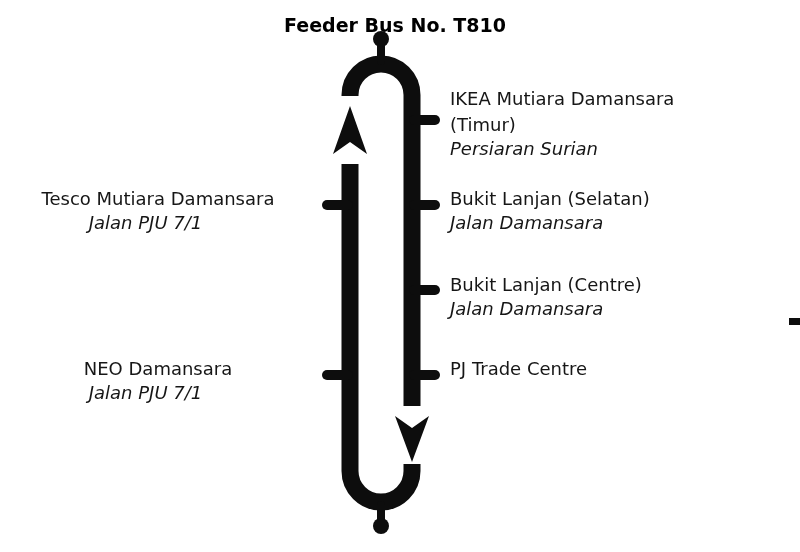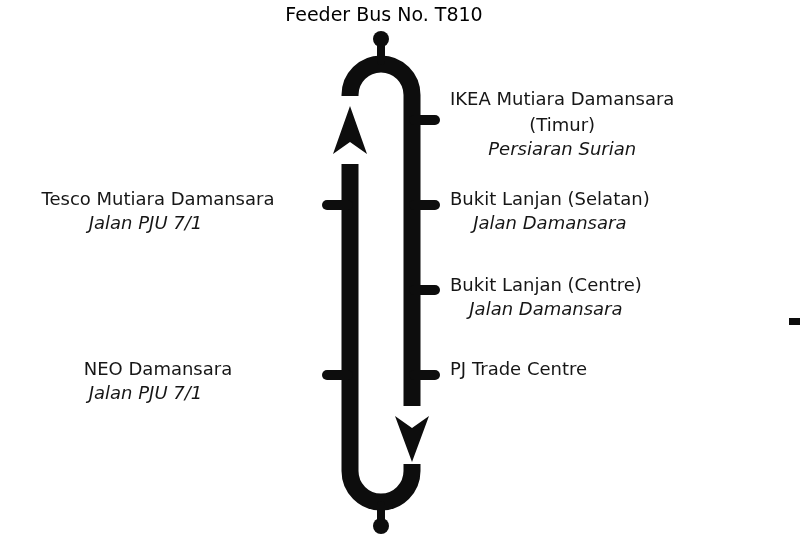--- a/index.html
+++ b/index.html
@@ -9,24 +9,24 @@
     height: 552px;
     background: #ffffff;
     overflow: hidden;
     font-family: "DejaVu Sans", sans-serif;
   }
   .title {
     position: absolute;
     top: 2px;
     left: 0;
     width: 766px;
-    margin: 1px;
+    margin: 12px;
     text-align: center;
     font-size: 19px;
-    font-weight: normal;
+    font-weight: bold;
     color: #000000;
   }
   .route-svg {
     position: absolute;
     left: 0;
     top: 0;
     width: 800px;
     height: 552px;
   }
   .stop {
@@ -45,21 +45,20 @@
     line-height: 20px;
     color: #161616;
     margin-top: 1px;
   }
   .stops-right {
     position: absolute;
     left: 450px;
     top: 0;
     width: 350px;
     height: 552px;
-    text-align: center;
   }
   .stops-left {
     position: absolute;
     left: 0;
     top: 0;
     width: 316px;
     height: 552px;
   }
   .stops-left .stop {
     width: 316px;

